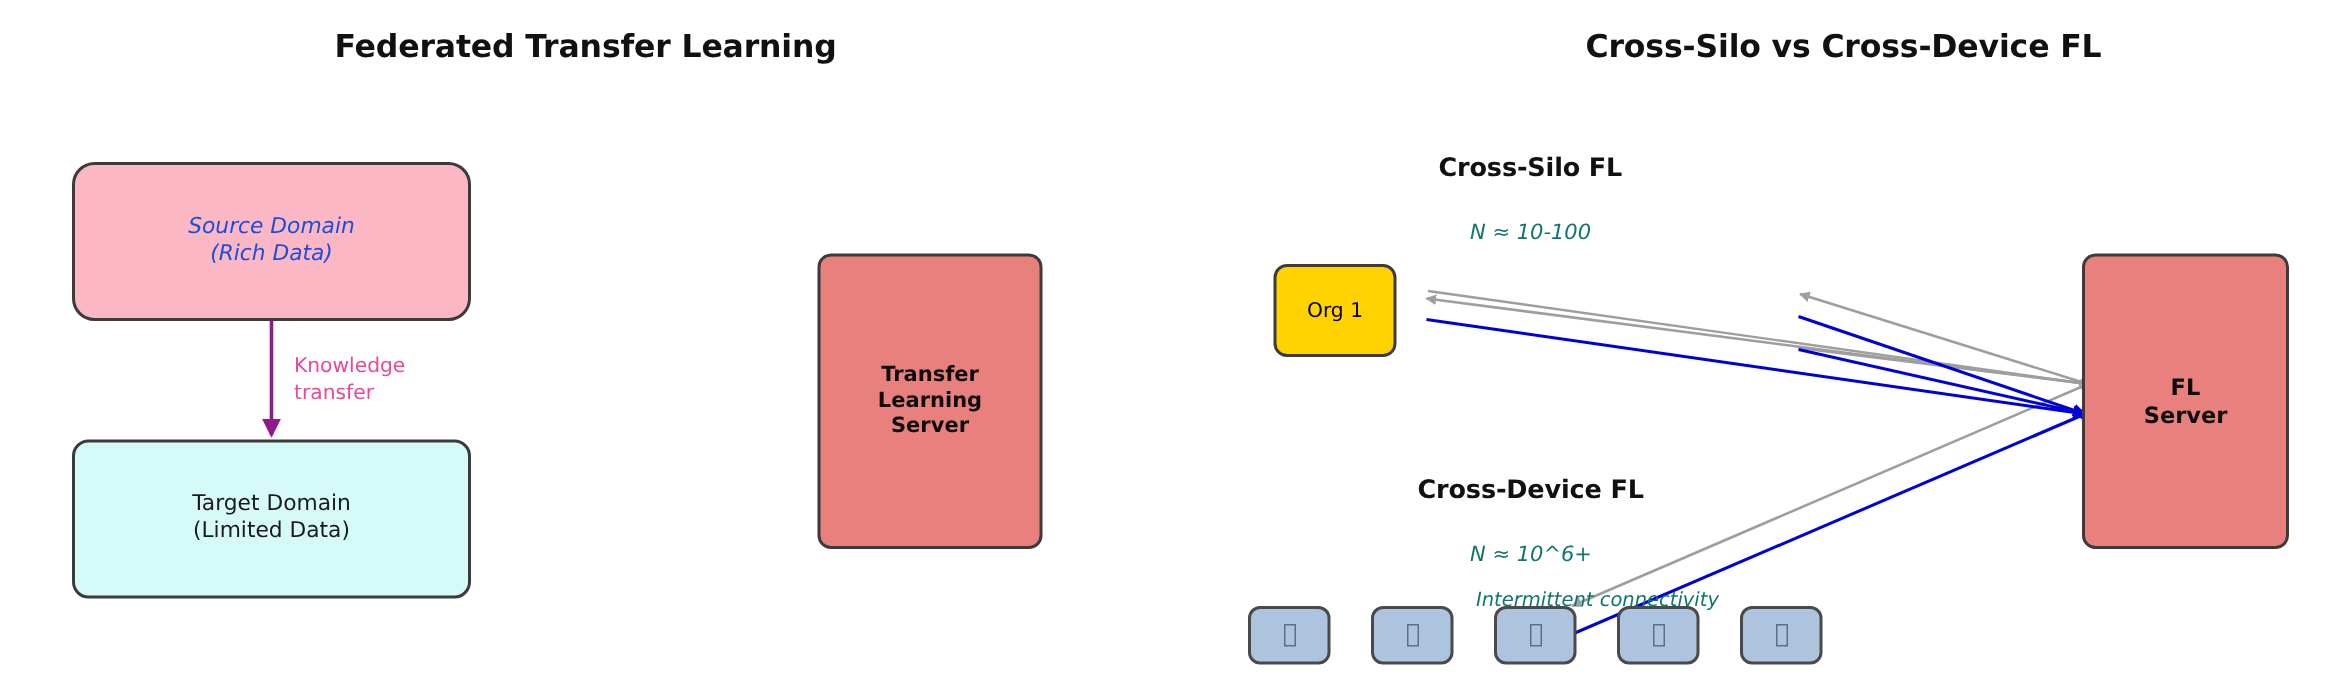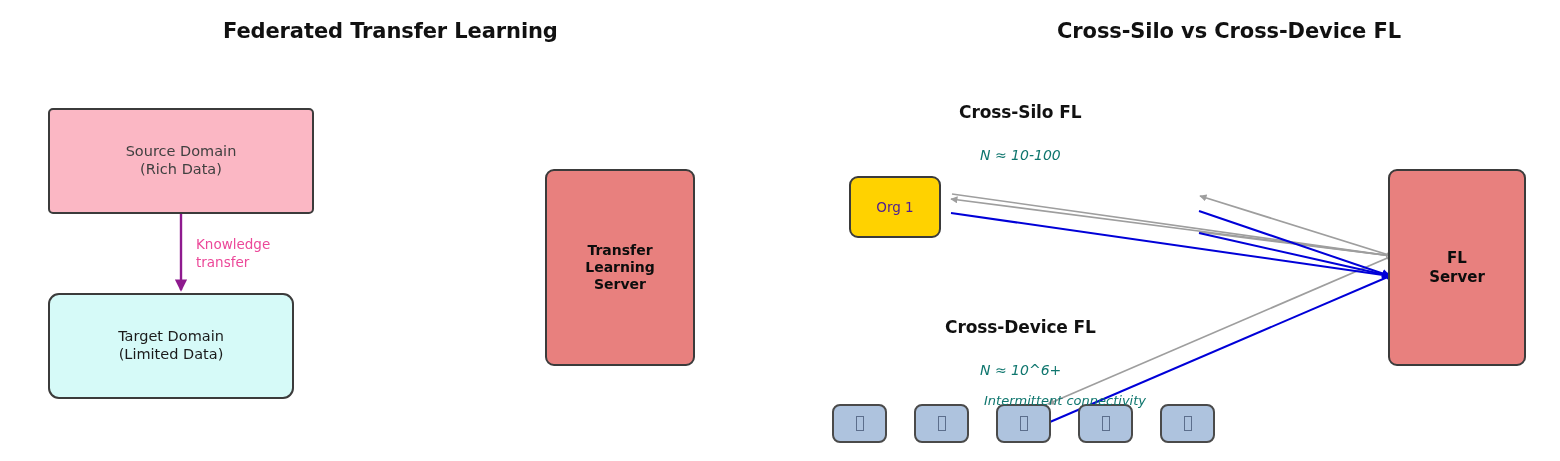--- a/index.html
+++ b/index.html
@@ -60,26 +60,27 @@
     white-space: nowrap;
     z-index: 4;
   }
   .annot-n { font-size: 14px; }
   .annot-small { font-size: 13px; }
 
   
   #source-domain {
     left: 48px; top: 108px; width: 266px; height: 106px;
     background: #FBB7C4;
-    border-radius: 5px;
+    border-radius: 15px;
     font-size: 14.5px;
-    color: #404040;
+    color: #1d4ed8;
+    font-style: italic;
   }
   #target-domain {
-    left: 48px; top: 293px; width: 246px; height: 106px;
+    left: 48px; top: 293px; width: 266px; height: 106px;
     background: #D6FAF8;
     border-radius: 11px;
     font-size: 14.5px;
     color: #1b1b1b;
   }
   #transfer-server {
     left: 545px; top: 169px; width: 150px; height: 197px;
     background: #E8807E;
     border-radius: 9px;
     font-size: 14px;
@@ -88,25 +89,25 @@
   }
   #fl-server {
     left: 1388px; top: 169px; width: 138px; height: 197px;
     background: #E8807E;
     border-radius: 9px;
     font-size: 15px;
     font-weight: bold;
     color: #0d0d0d;
   }
   .org-node {
-    width: 92px; height: 62px;
+    width: 82px; height: 62px;
     background: #FFD200;
     border-radius: 9px;
     font-size: 13.5px;
-    color: #4c1d95;
+    color: #000000;
   }
   #org-1 { left: 849px; top: 176px; }
   #org-2 { left: 1097px; top: 174px; }
 
   .device-node {
     width: 55px; height: 39px;
     background: #AEC3DE;
     border: 2px solid #4a4a4a;
     border-radius: 8px;
     font-size: 14px;

